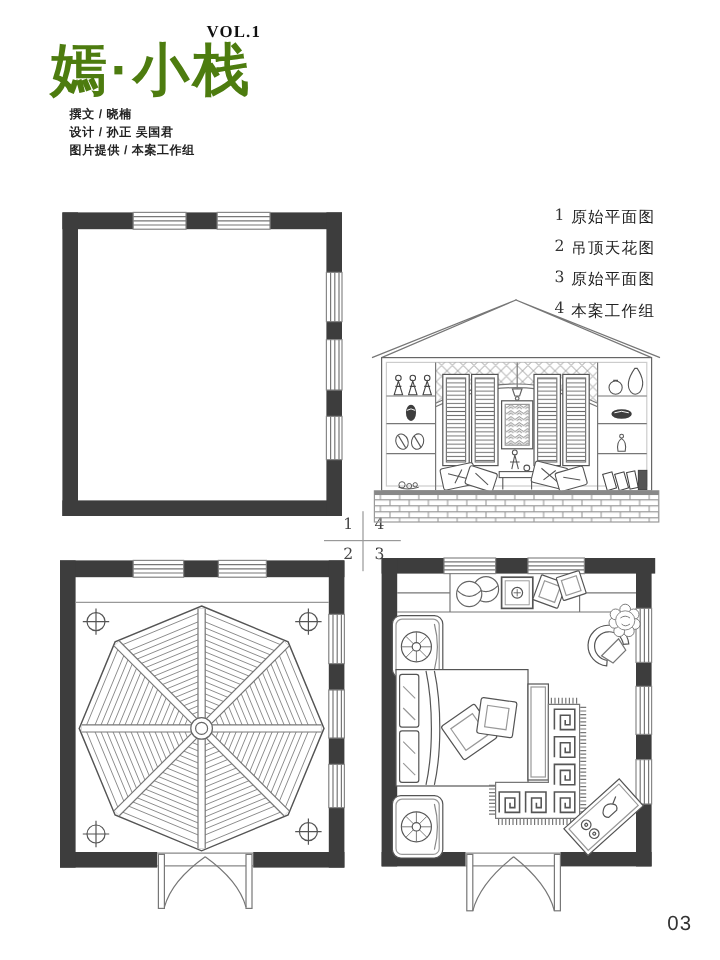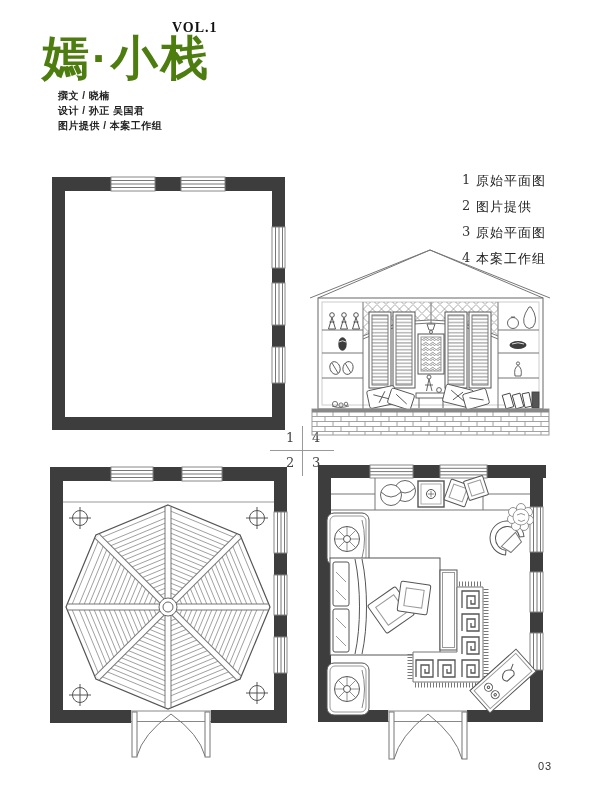--- a/index.html
+++ b/index.html
@@ -16,21 +16,21 @@
   .legend li{height:26px;display:flex;align-items:flex-start;}
   .legend .num{width:14px;color:#333;font-family:"DejaVu Serif",serif;}
   .legend .lab{letter-spacing:1px;}
   .platekey{left:268px;top:424px;width:68px;height:54px;font-size:13px;
             font-family:"DejaVu Serif",serif;color:#444;}
   .platekey .vline{position:absolute;left:34px;top:2px;width:1px;height:50px;background:#999;}
   .platekey .hline{position:absolute;left:2px;top:26px;width:64px;height:1px;background:#999;}
   .platekey span{position:absolute;}
   .pk-tl{left:18px;top:6px;}  .pk-tr{left:44px;top:6px;}
   .pk-bl{left:18px;top:31px;} .pk-br{left:44px;top:31px;}
-  .pagenum{left:538px;top:760px;font-size:11px;color:#333;letter-spacing:1px;}
+  .pagenum{left:556px;top:760px;font-size:17px;color:#333;letter-spacing:1px;}
   svg{position:absolute;display:block;}
   .ln{stroke:#777;fill:none;}
 </style>
 </head>
 <body>
 
 <div class="page">
 
   <div class="abs vol">VOL.1</div>
   <h1 class="abs title">嫣·小栈</h1>
@@ -40,21 +40,21 @@
     <div>图片提供 / 本案工作组</div>
   </div>
 
   <ul class="abs legend">
     <li>
       <span class="num">1</span>
       <span class="lab">原始平面图</span>
     </li>
     <li>
       <span class="num">2</span>
-      <span class="lab">图片提供</span>
+      <span class="lab">吊顶天花图</span>
     </li>
     <li>
       <span class="num">3</span>
       <span class="lab">原始平面图</span>
     </li>
     <li>
       <span class="num">4</span>
       <span class="lab">本案工作组</span>
     </li>
   </ul>

